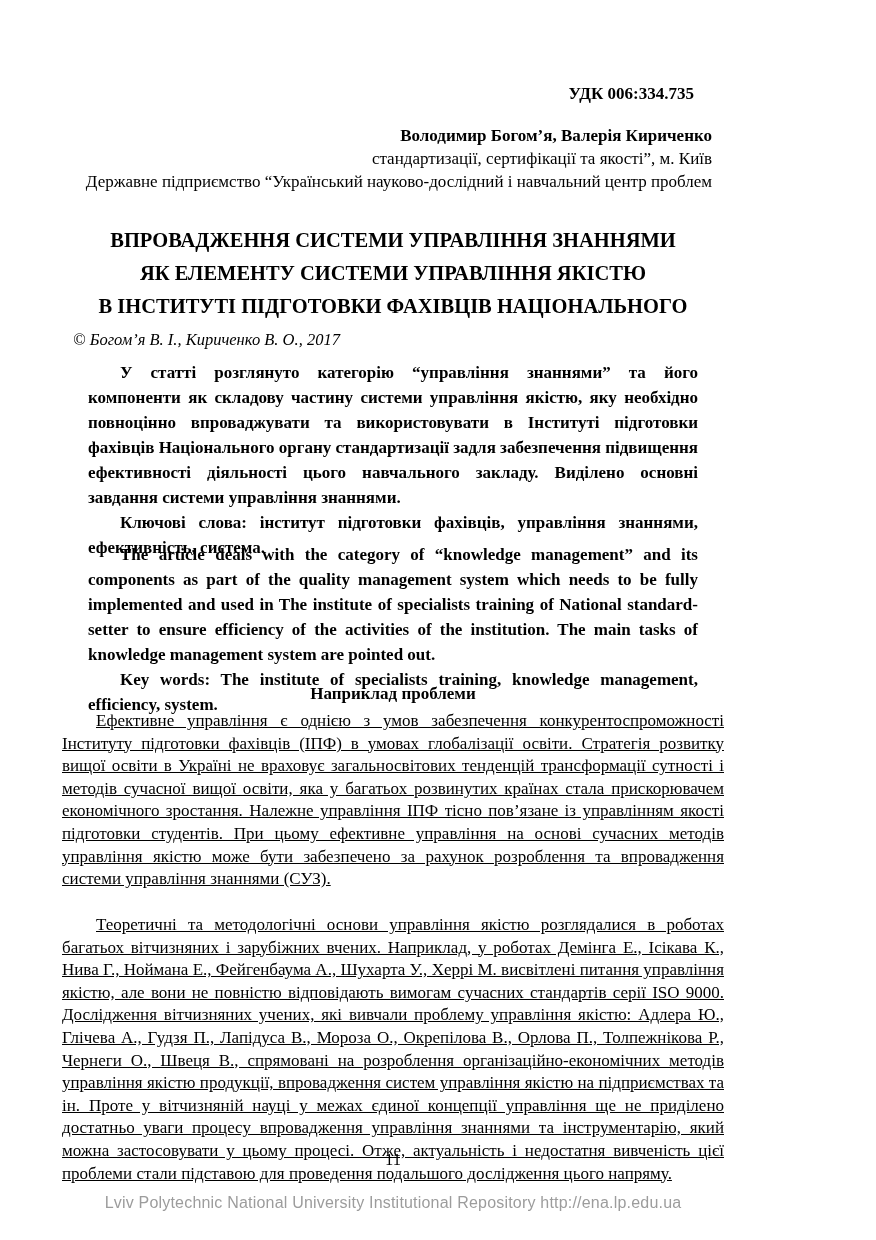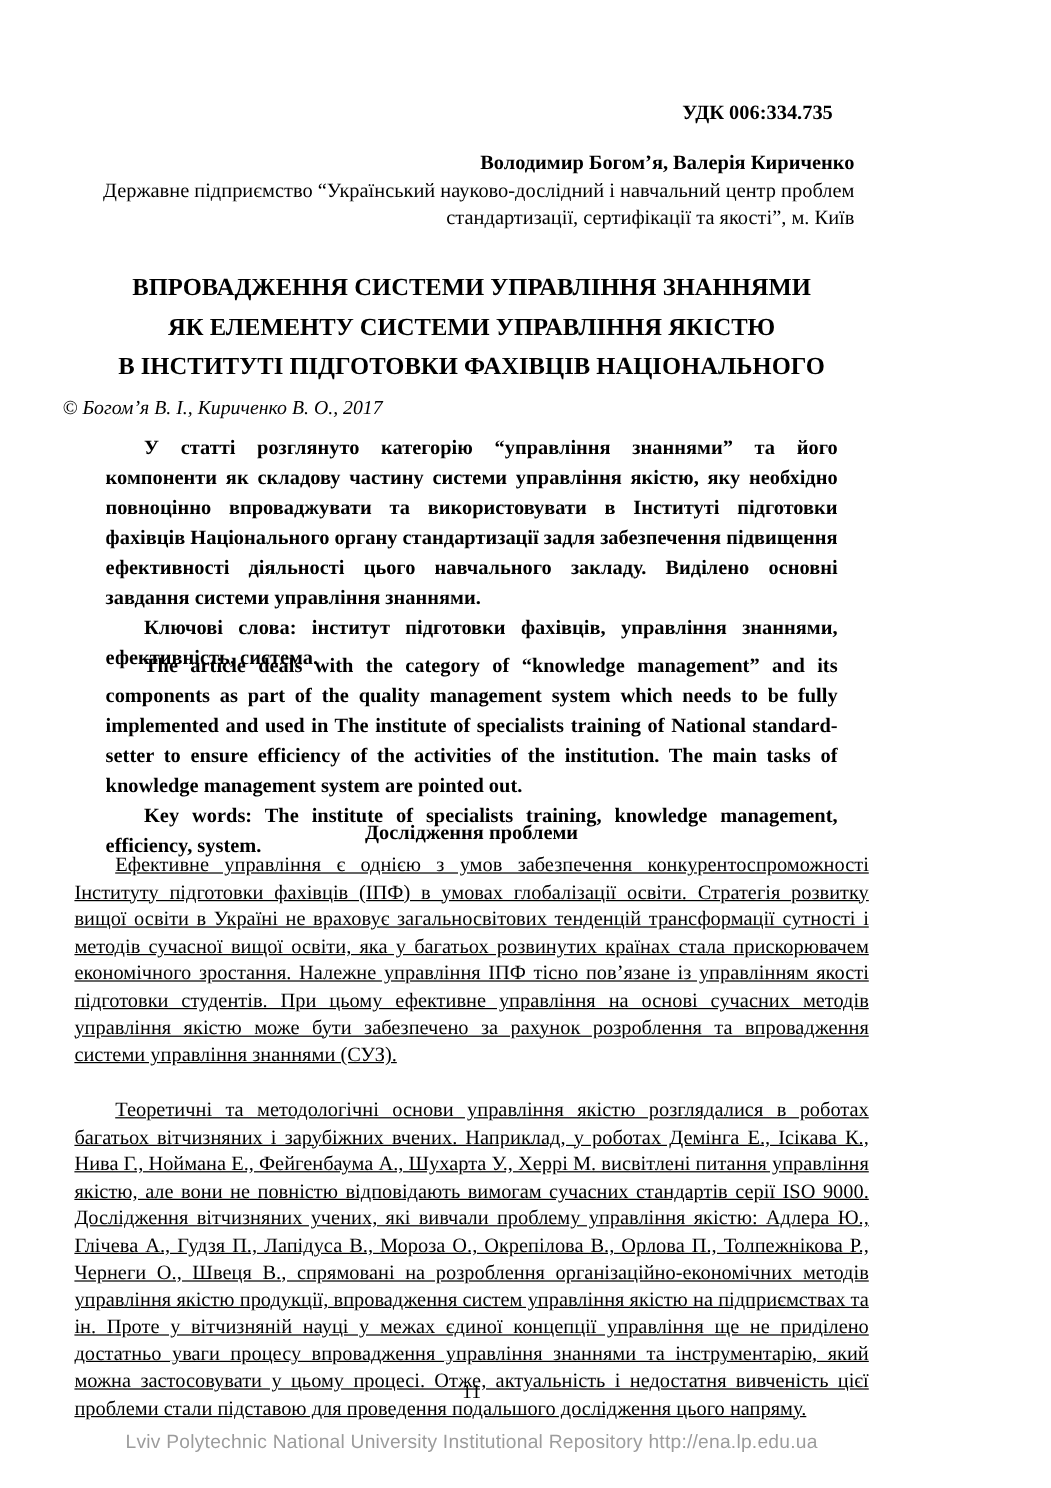--- a/index.html
+++ b/index.html
@@ -44,21 +44,21 @@
     right: 40px;
     text-align: center;
     font-weight: 700;
     font-size: 20.5px;
     line-height: 33px;
     margin: 16px;
   }
   .copyright {
     position: absolute;
     top: 330px;
-    left: 52px;
+    left: 73px;
     font-style: italic;
     font-size: 16.5px;
   }
   .abstract {
     position: absolute;
     left: 88px;
     right: 88px;
     font-weight: 700;
     font-size: 17px;
     line-height: 25px;
@@ -116,43 +116,43 @@
 </style>
 </head>
 <body>
 
 <div class="page">
 
   <div class="udc">УДК 006:334.735</div>
 
   <div class="byline">
     <div class="authors">Володимир Богом’я, Валерія Кириченко</div>
+    <div>стандартизації, сертифікації та якості”, м. Київ</div>
     <div>Державне підприємство “Український науково-дослідний і навчальний центр проблем</div>
-    <div>стандартизації, сертифікації та якості”, м. Київ</div>
   </div>
 
   <h1 class="title-block">
     <span>ВПРОВАДЖЕННЯ СИСТЕМИ УПРАВЛІННЯ ЗНАННЯМИ</span><br>
     <span>ЯК ЕЛЕМЕНТУ СИСТЕМИ УПРАВЛІННЯ ЯКІСТЮ</span><br>
     <span>В ІНСТИТУТІ ПІДГОТОВКИ ФАХІВЦІВ НАЦІОНАЛЬНОГО</span><br>
   </h1>
 
   <div class="copyright">© Богом’я В. І., Кириченко В. О., 2017</div>
 
   <div class="abstract abstract-uk">
     <p>У статті розглянуто категорію “управління знаннями” та його компоненти як складову частину системи управління якістю, яку необхідно повноцінно впроваджувати та використовувати в Інституті підготовки фахівців Національного органу стандартизації задля забезпечення підвищення ефективності діяльності цього навчального закладу. Виділено основні завдання системи управління знаннями.</p>
     <p>Ключові слова: інститут підготовки фахівців, управління знаннями, ефективність, система.</p>
   </div>
 
   <div class="abstract abstract-en">
     <p>The article deals with the category of “knowledge management” and its components as part of the quality management system which needs to be fully implemented and used in The institute of specialists training of National standard-setter to ensure efficiency of the activities of the institution. The main tasks of knowledge management system are pointed out.</p>
     <p>Key words: The institute of specialists training, knowledge management, efficiency, system.</p>
   </div>
 
-  <h2 class="section-heading heading-1">Дослідження проблеми</h2>
+  <h2 class="section-heading heading-1">Наприклад проблеми</h2>
   <p class="section-body body-1">Ефективне управління є однією з умов забезпечення конкурентоспроможності Інституту підготовки фахівців (ІПФ) в умовах глобалізації освіти. Стратегія розвитку вищої освіти в Україні не враховує загальносвітових тенденцій трансформації сутності і методів сучасної вищої освіти, яка у багатьох розвинутих країнах стала прискорювачем економічного зростання. Належне управління ІПФ тісно пов’язане із управлінням якості підготовки студентів. При цьому ефективне управління на основі сучасних методів управління якістю може бути забезпечено за рахунок розроблення та впровадження системи управління знаннями (СУЗ).</p>
 
   <p class="section-body body-2">Теоретичні та методологічні основи управління якістю розглядалися в роботах багатьох вітчизняних і зарубіжних вчених. Наприклад, у роботах Демінга Е., Ісікава К., Нива Г., Ноймана Е., Фейгенбаума А., Шухарта У., Херрі М. висвітлені питання управління якістю, але вони не повністю відповідають вимогам сучасних стандартів серії ISO 9000. Дослідження вітчизняних учених, які вивчали проблему управління якістю: Адлера Ю., Глічева А., Гудзя П., Лапідуса В., Мороза О., Окрепілова В., Орлова П., Толпежнікова Р., Чернеги О., Швеця В., спрямовані на розроблення організаційно-економічних методів управління якістю продукції, впровадження систем управління якістю на підприємствах та ін. Проте у вітчизняній науці у межах єдиної концепції управління ще не приділено достатньо уваги процесу впровадження управління знаннями та інструментарію, який можна застосовувати у цьому процесі. Отже, актуальність і недостатня вивченість цієї проблеми стали підставою для проведення подальшого дослідження цього напряму.</p>
 
   <div class="page-number">11</div>
 
   <div class="repo-footer">Lviv Polytechnic National University Institutional Repository http://ena.lp.edu.ua</div>
 
 </div>
 

